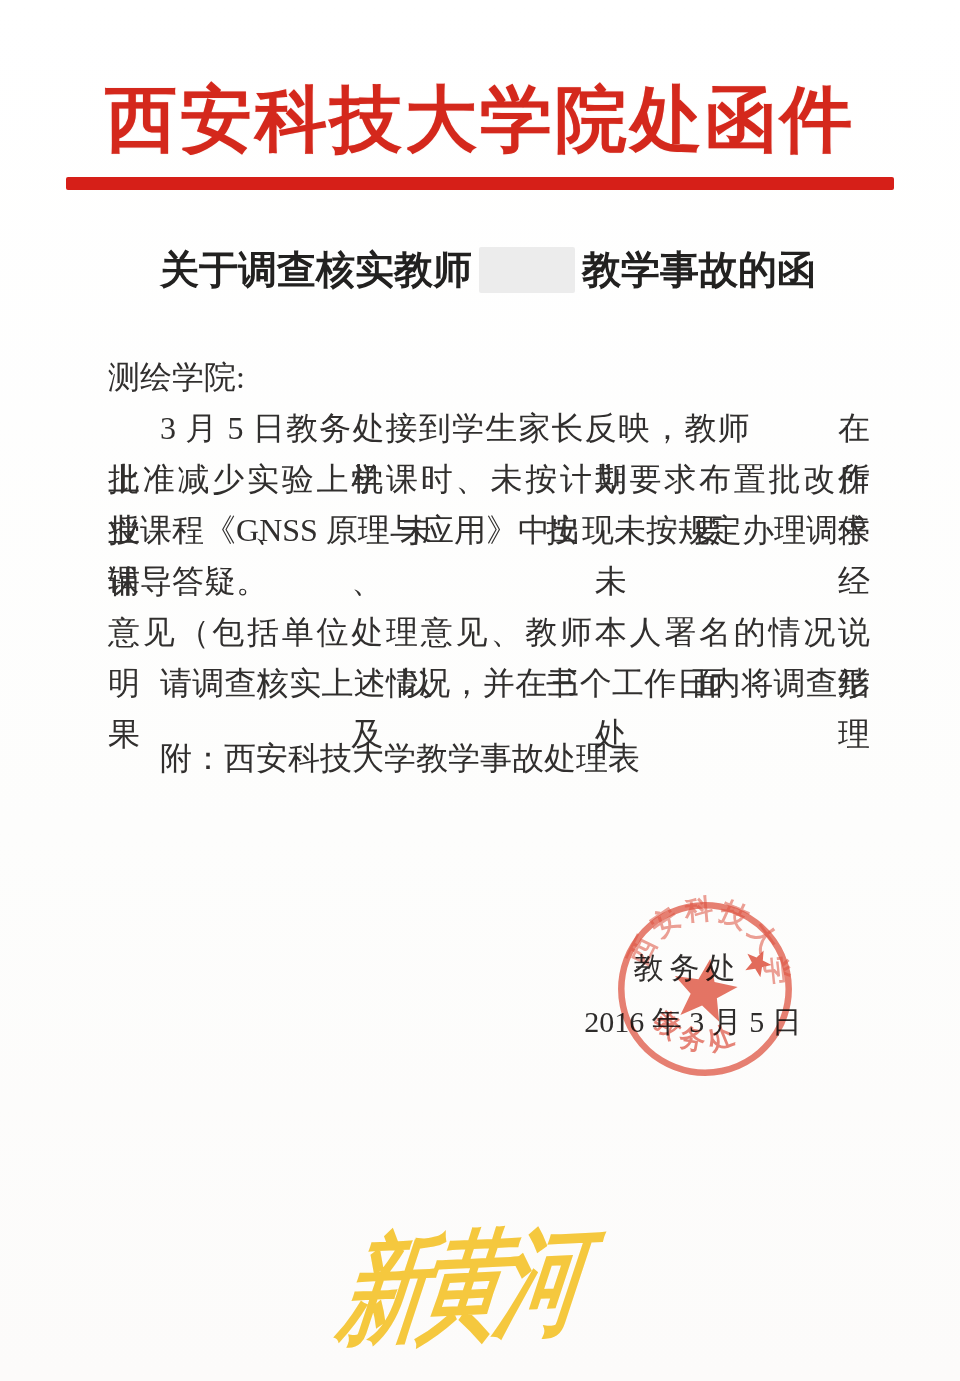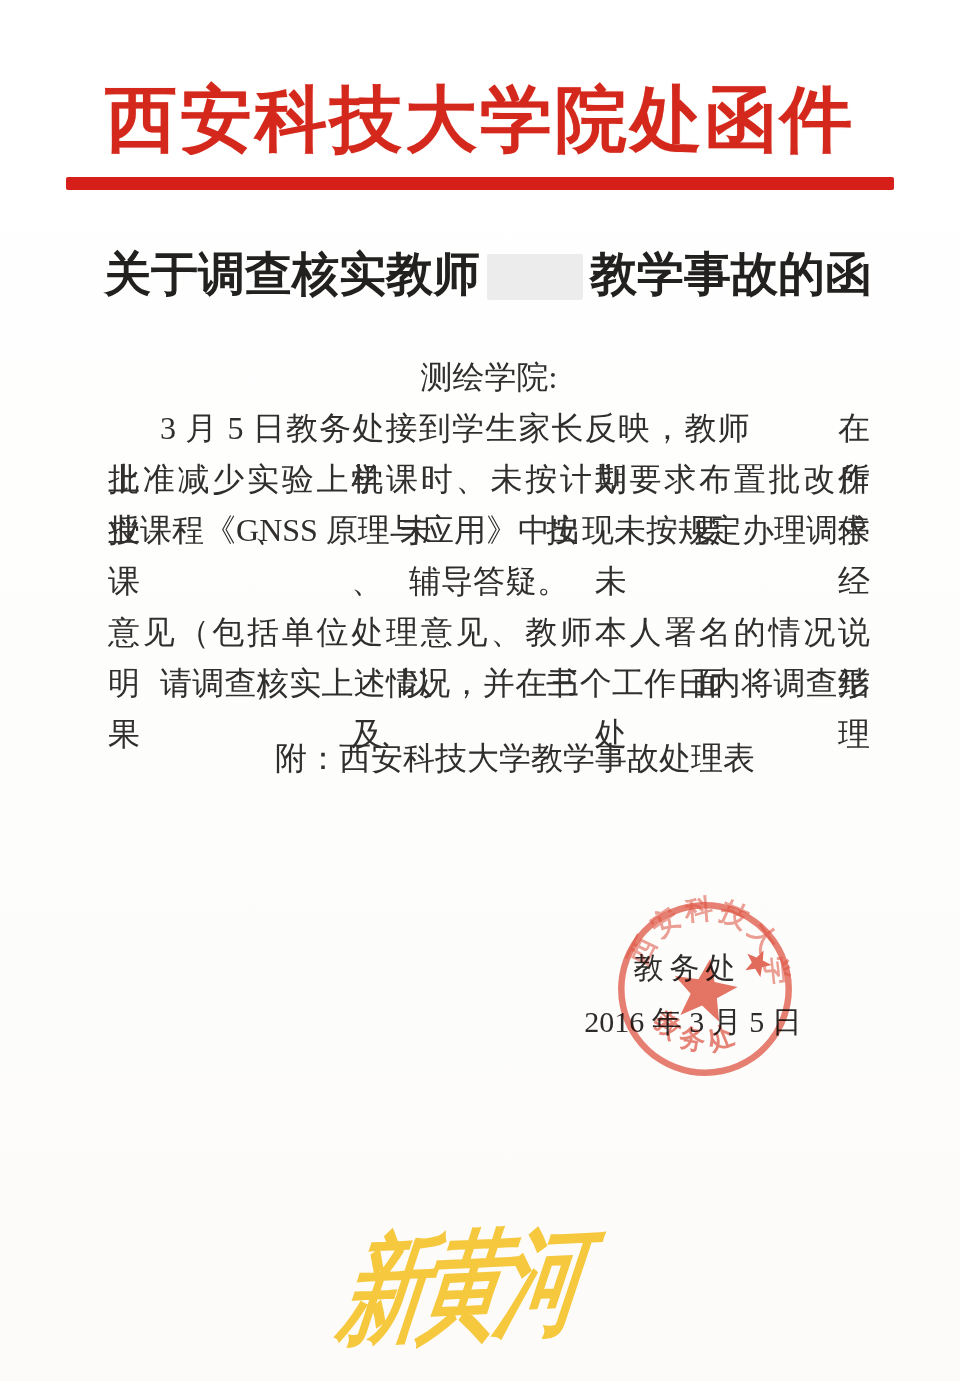--- a/index.html
+++ b/index.html
@@ -18,33 +18,33 @@
   }
   .red-rule{
     position:absolute;top:177px;left:66px;width:828px;height:13px;
     background:#d61f18;border-radius:2px;
   }
 
   
   .doc-title{
     position:absolute;top:243px;left:16px;right:0;text-align:center;
     font-family:"Liberation Sans","DejaVu Sans",sans-serif;
-    font-weight:bold;font-size:47px;color:#222120;white-space:nowrap;
+    font-weight:bold;font-size:39px;color:#222120;white-space:nowrap;
   }
   .redact-box{
     display:inline-block;width:96px;height:46px;background:#ececec;
     border-radius:2px;vertical-align:-10px;margin:0 7px;
   }
 
   
   .doc-body{
     position:absolute;top:352px;left:108px;width:762px;
     font-size:32px;color:#312f2e;
   }
-  .line{line-height:51px;height:51px;white-space:nowrap;text-align:center;}
+  .line{line-height:51px;height:51px;white-space:nowrap;}
   .jl{text-align:justify;text-align-last:justify;white-space:normal;}
   .ind{text-indent:52px;}
   .gap{display:inline-block;width:86px;height:1px;}
   .attach{margin-top:24px;}
 
   
   .sign-office{
     position:absolute;top:948px;left:615px;width:145px;text-align:center;
     font-size:30px;color:#2e2c2b;letter-spacing:6px;white-space:nowrap;
   }

